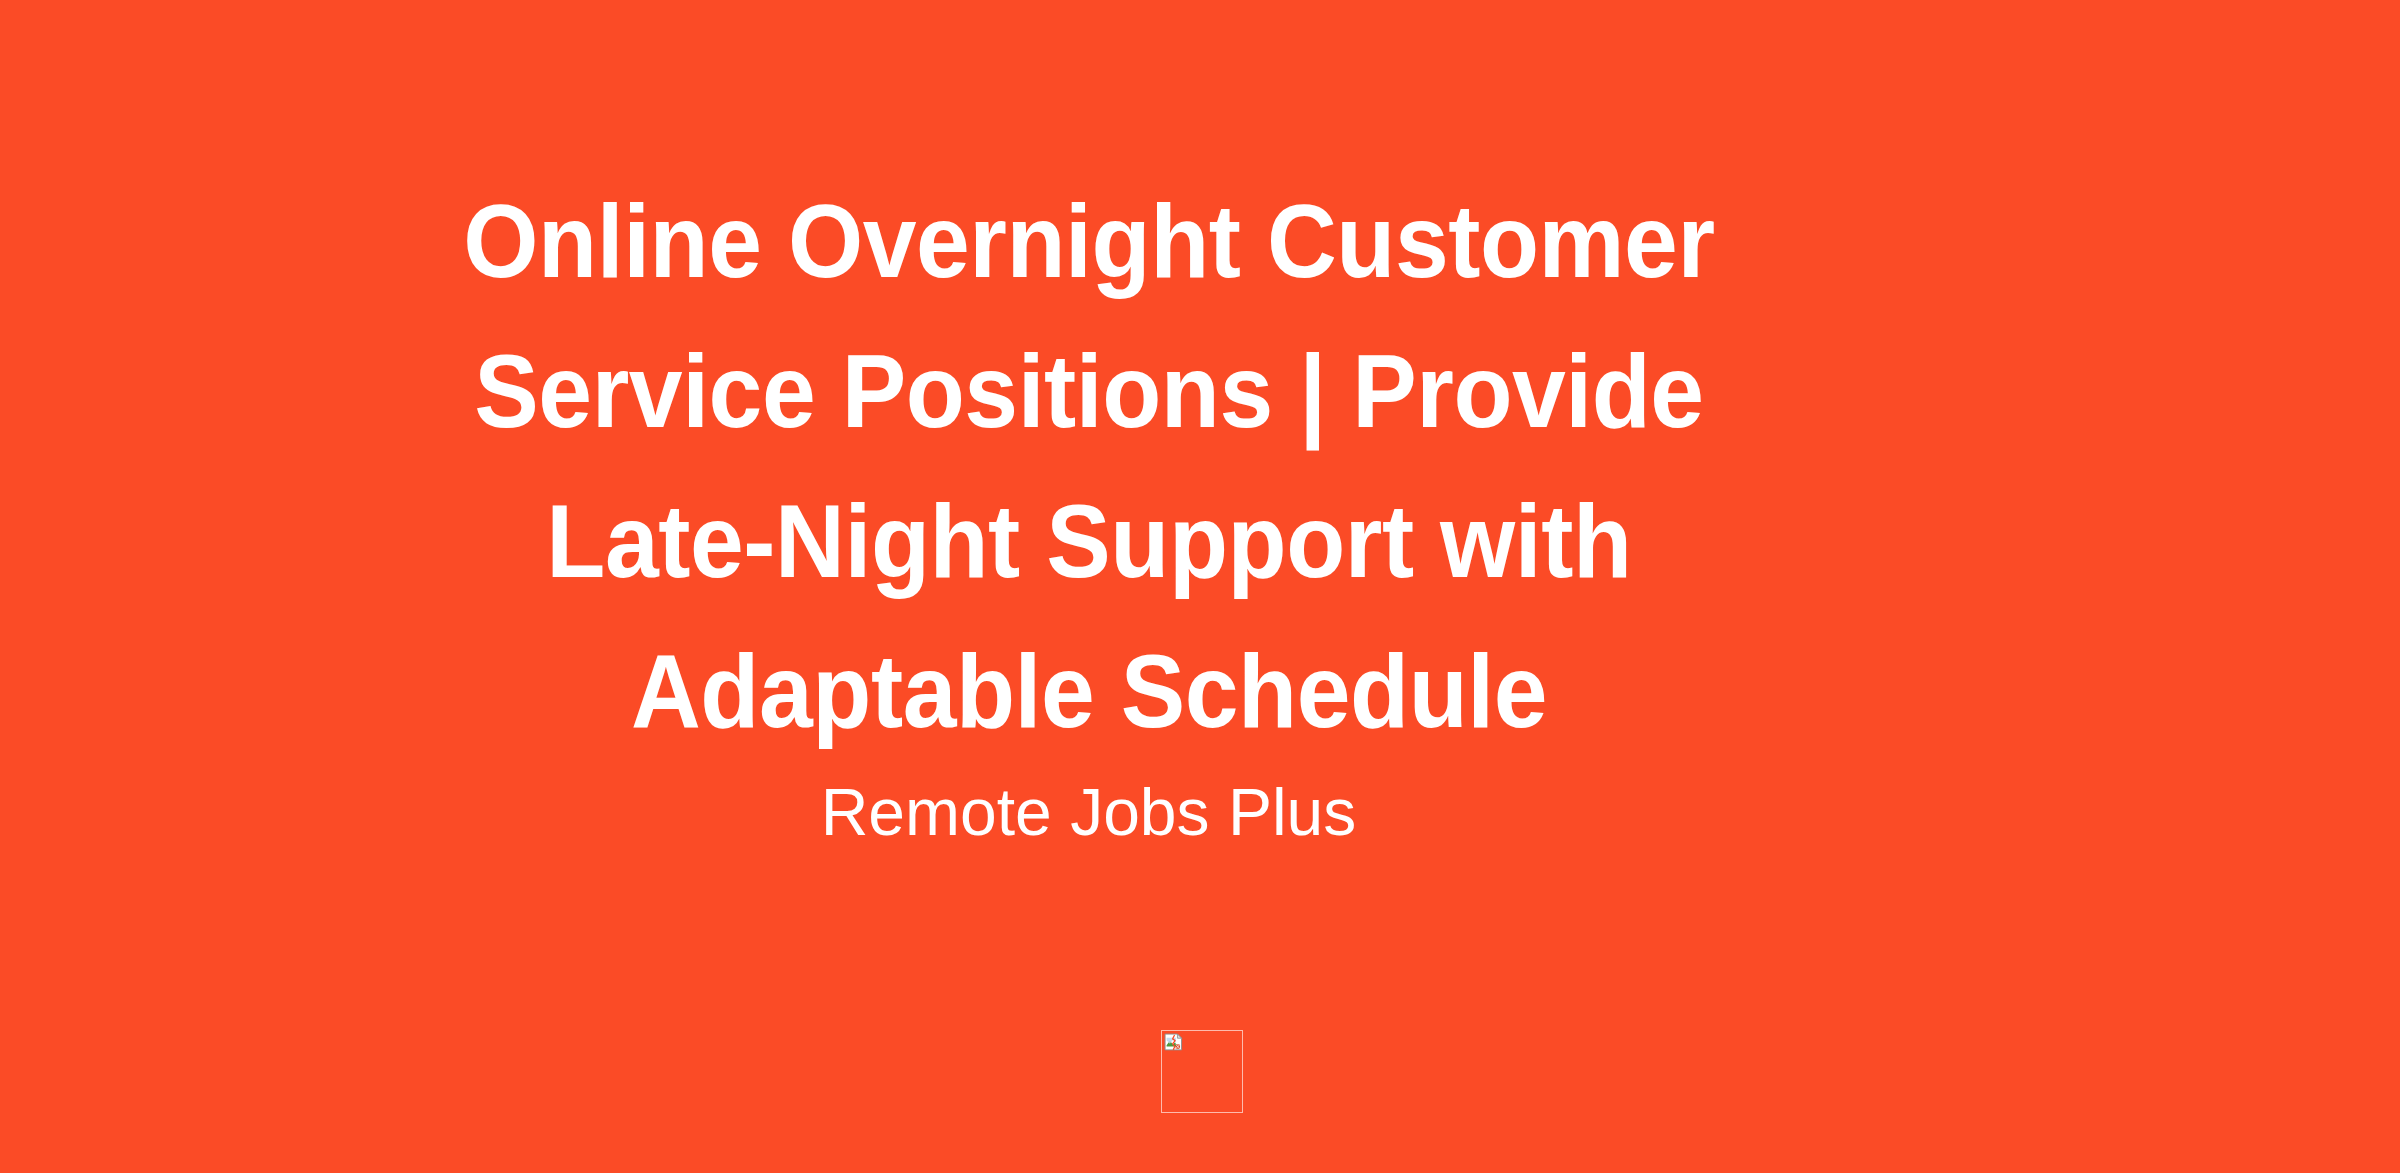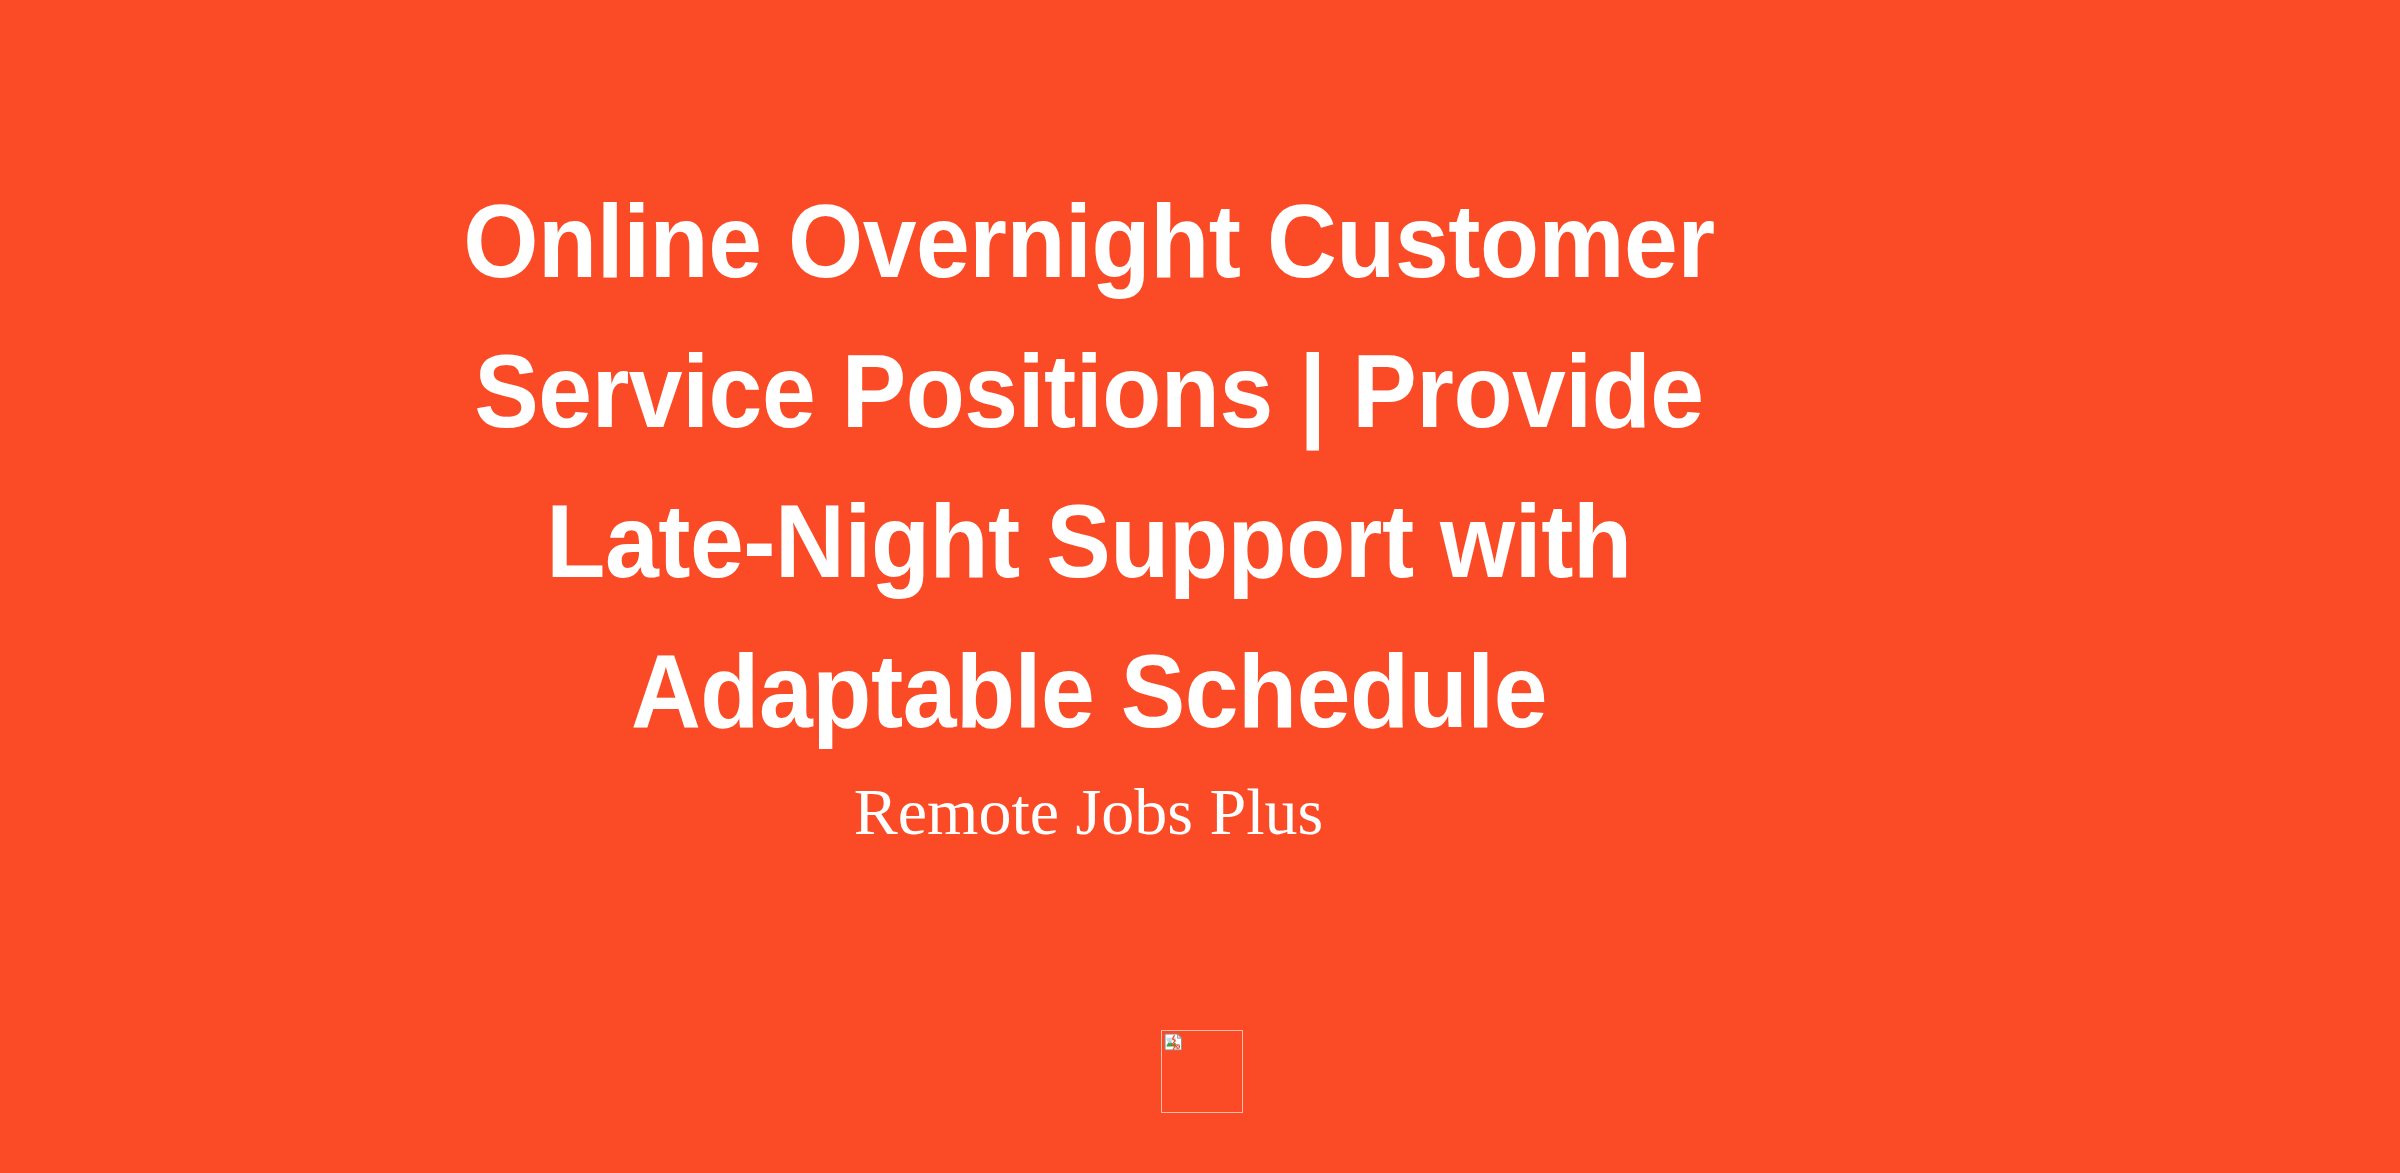--- a/index.html
+++ b/index.html
@@ -55,21 +55,21 @@
   
   .subtitle {
     position: absolute;
     top: 772px;
     left: 50%;
     transform: translateX(-50%);
     width: 1800px;
     margin: 0;
     text-align: center;
     color: #FFFFFF;
-    font-family: Liberation Serif, serif;
+    font-family: Liberation Sans, sans-serif;
     font-weight: 400;
     font-size: 66px;
     line-height: 80px;
     letter-spacing: 0px;
   }
 
   
   .broken-image {
     position: absolute;
     top: 1030px;

